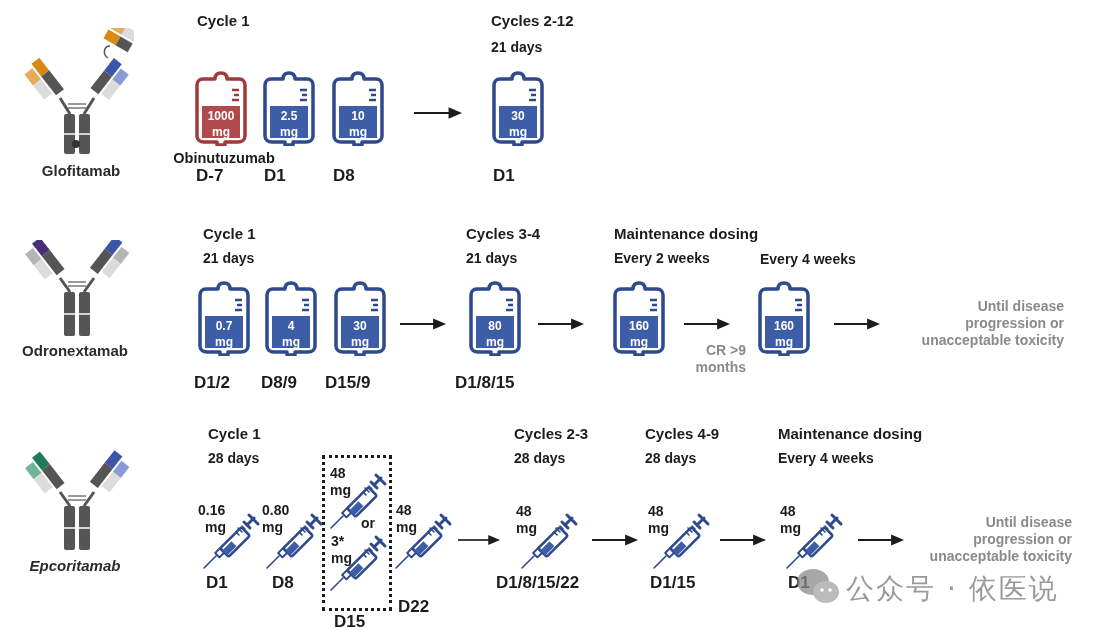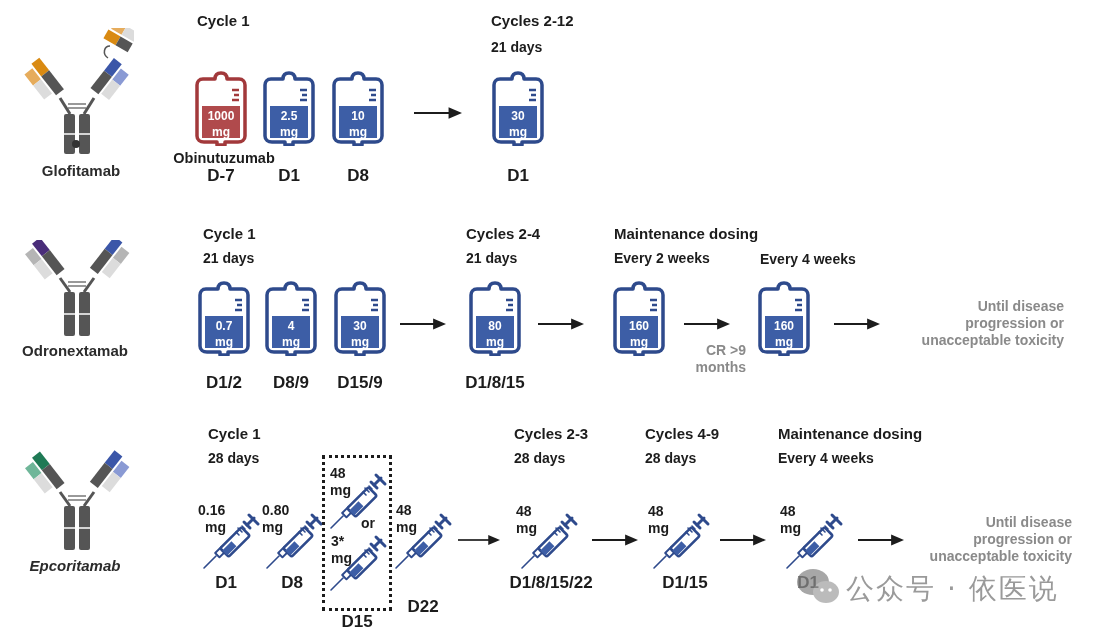--- a/index.html
+++ b/index.html
@@ -1,20 +1,20 @@
 <!DOCTYPE html>
 <html><head>
 <meta charset="utf-8">
 <style>
   html,body{margin:0;padding:0;background:#ffffff;}
   body{width:1100px;height:630px;position:relative;overflow:hidden;font-family:"Liberation Sans","DejaVu Sans",sans-serif;color:#1a1a1a;}
   .abs{position:absolute;}
   .h-title{font-weight:bold;font-size:15px;white-space:nowrap;color:#1c1c1c;}
   .h-sub{font-weight:bold;font-size:14px;white-space:nowrap;color:#1c1c1c;}
-  .day{font-weight:bold;font-size:17px;white-space:nowrap;text-align:center;color:#1c1c1c;}
+  .day{font-weight:bold;font-size:17px;white-space:nowrap;color:#1c1c1c;}
   .drug{font-weight:bold;font-size:15px;white-space:nowrap;text-align:center;color:#2b2b2b;}
   .dose{font-weight:bold;font-size:14px;line-height:17px;color:#1c1c1c;white-space:nowrap;}
   .grey{font-weight:bold;font-size:14px;line-height:17px;color:#8a8a8a;text-align:right;white-space:nowrap;}
   .bag{position:absolute;width:54px;height:76px;}
   .bag svg{position:absolute;left:0;top:0;}
   .bag .lbl{position:absolute;left:8px;width:38px;top:38px;text-align:center;color:#fff;font-weight:bold;font-size:12px;line-height:16px;}
   .arrow{position:absolute;height:10px;}
   .arrow svg{display:block;}
   .dotbox{position:absolute;border:3px dotted #1c1c1c;}
   .watermark{position:absolute;font-size:28px;color:#9a9a9a;white-space:nowrap;letter-spacing:2px;font-family:"DejaVu Sans",sans-serif;}
@@ -212,21 +212,21 @@
     </div>
 </div>
 <div class="abs day" style="left:325px;top:373px;width:70px;">D15/9</div>
 
 <div class="arrow" style="left:400px;top:317px;">
     <svg width="46" height="14">
       <use href="#arrow"></use>
     </svg>
   </div>
 
-<div class="abs h-title" style="left:466px;top:225px;">Cycles 2-4</div>
+<div class="abs h-title" style="left:466px;top:225px;">Cycles 3-4</div>
 <div class="abs h-sub" style="left:466px;top:250px;">21 days</div>
 
 <div class="bag" style="left:468px;top:280px;">
   <svg width="54" height="76">
       <use href="#bag-blue"></use>
     </svg>
   <div class="lbl">
       <div>80</div>
       <div>mg</div>
     </div>

